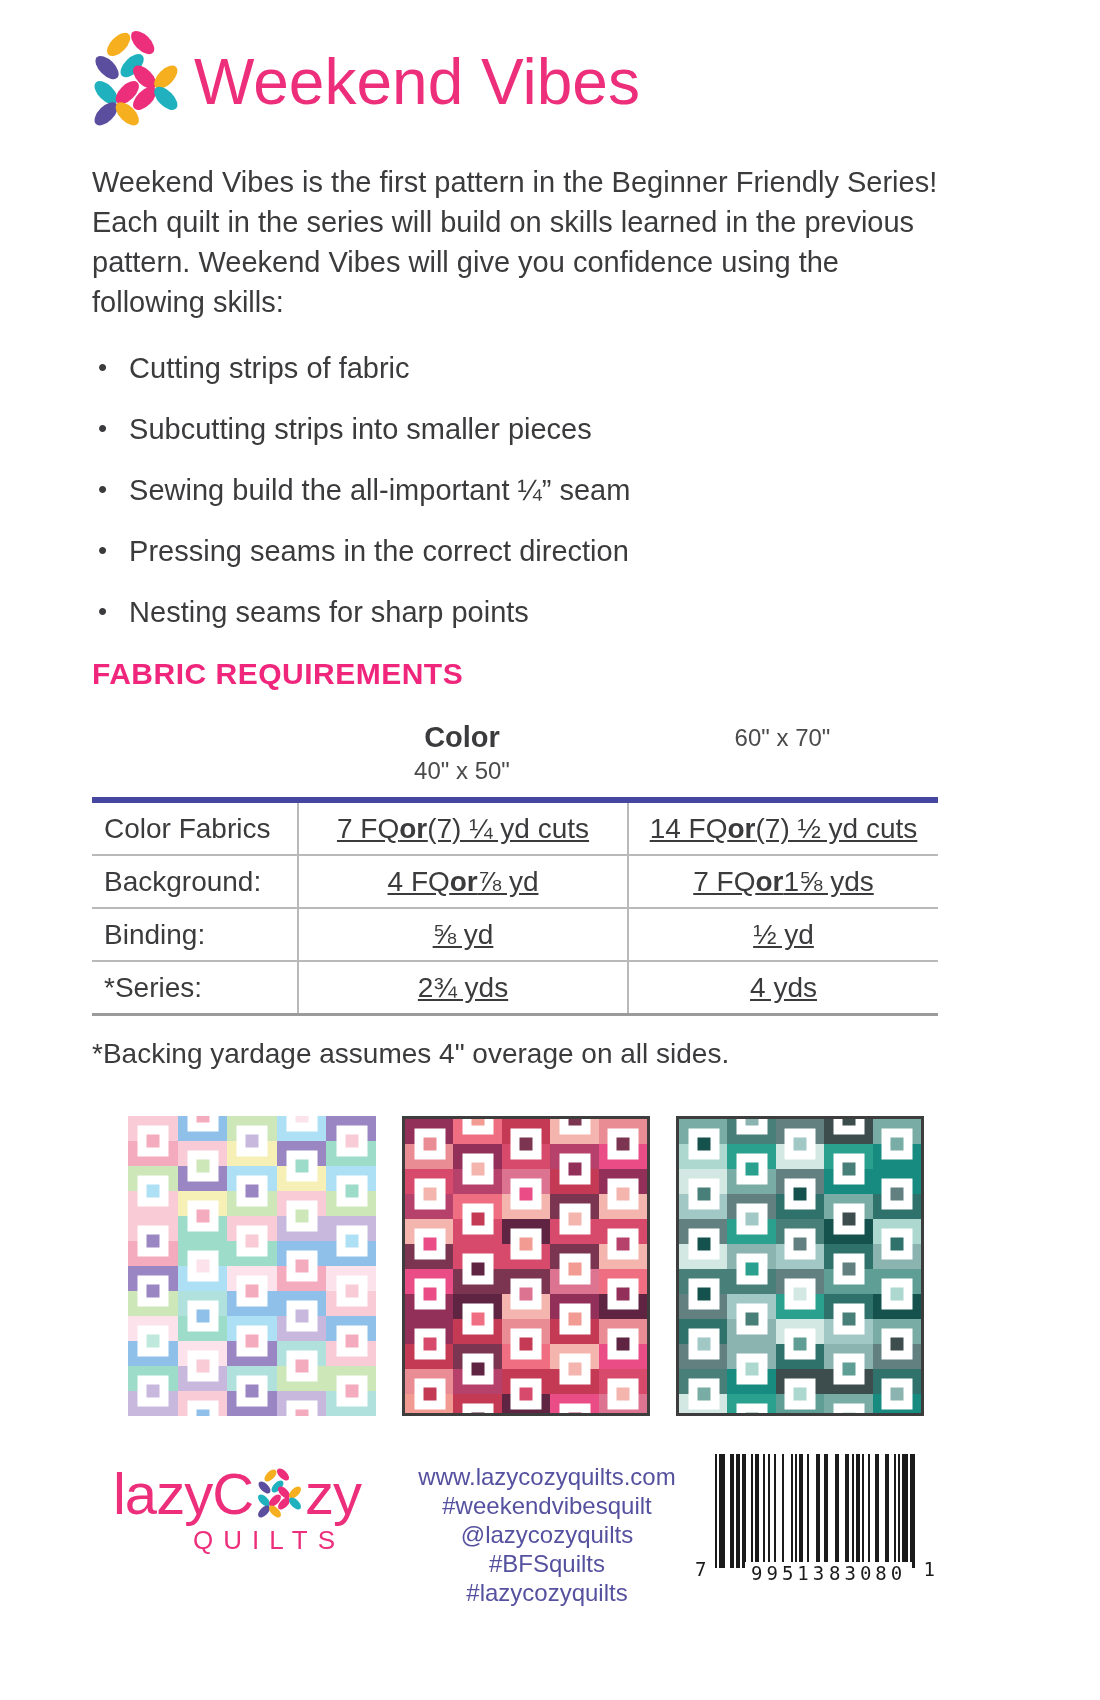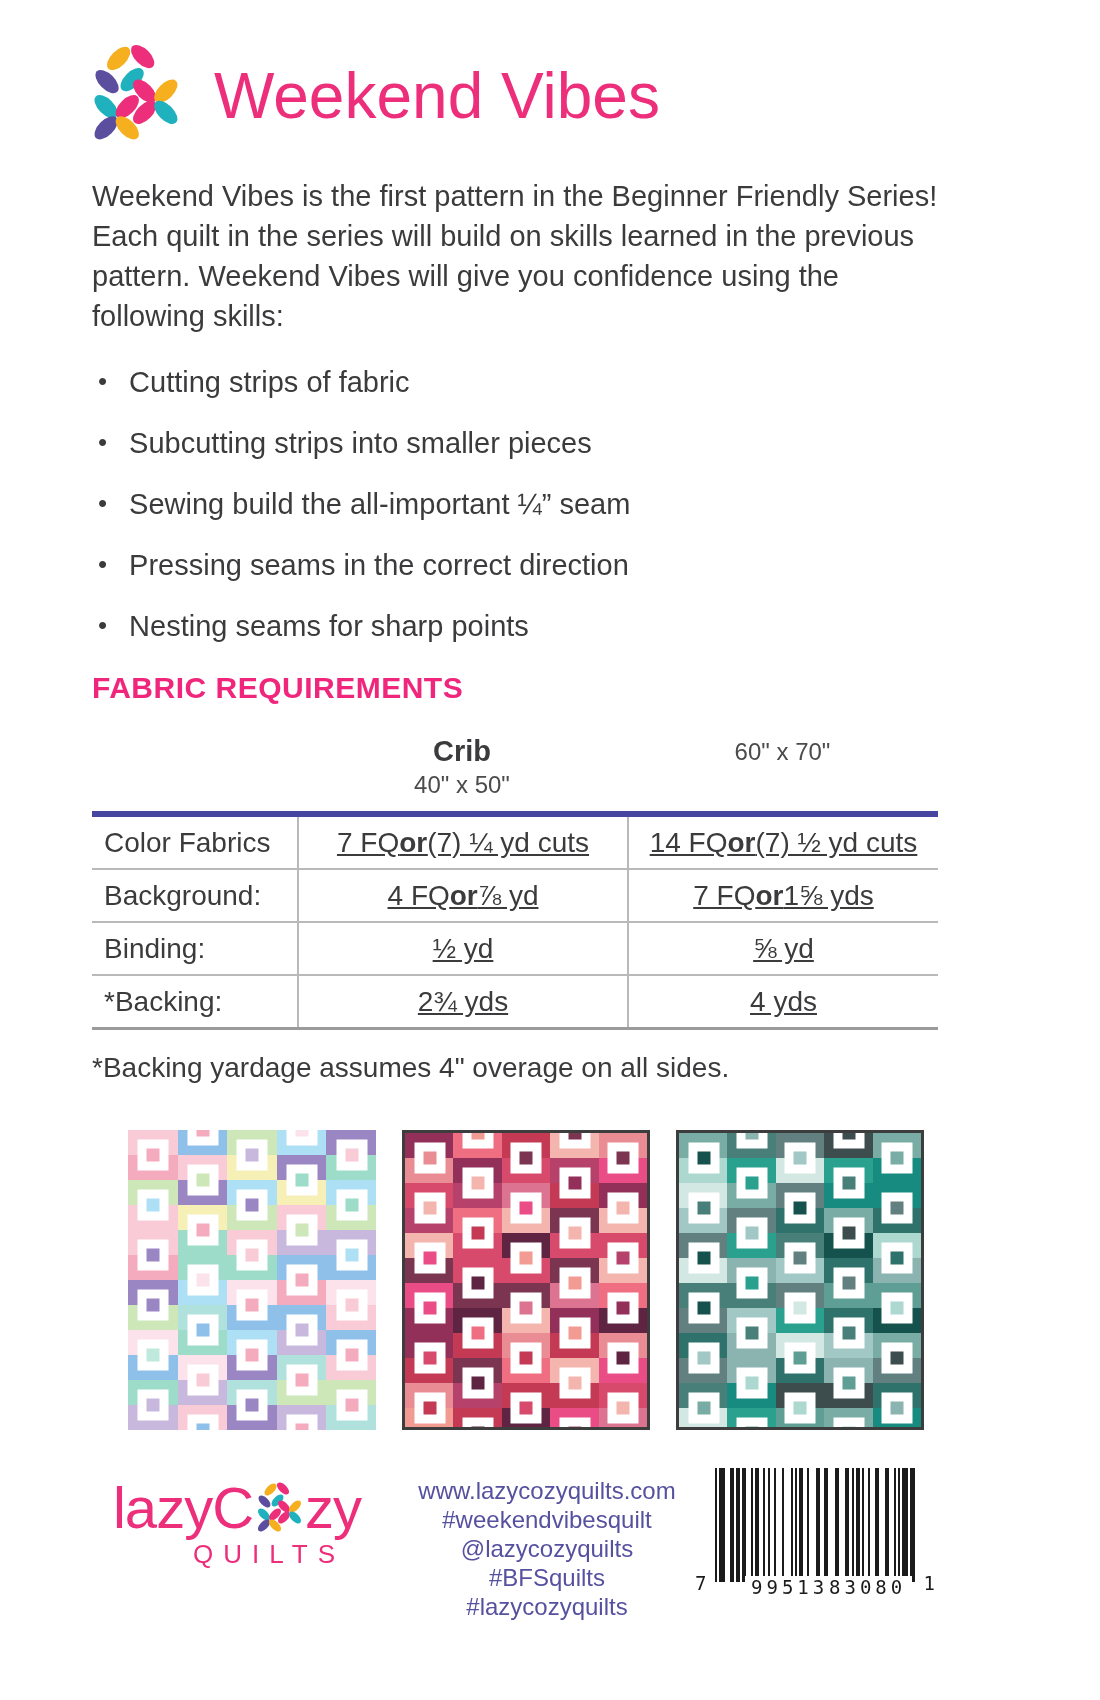--- a/index.html
+++ b/index.html
@@ -1,20 +1,20 @@
 <!DOCTYPE html>
 <html><head>
 <meta charset="utf-8">
 <style>
   html,body{margin:0;padding:0;background:#fff;}
   .page{position:relative;width:1100px;height:1700px;background:#fff;overflow:hidden;
         font-family:"Liberation Sans",sans-serif;color:#3b3b3d;}
 
   
-  .header{display:flex;align-items:center;gap:30px;padding:44px 0 0 86px;}
+  .header{display:flex;align-items:center;gap:10px;padding:30px 0 0 86px;}
   .logo-icon svg{display:block;}
   .title{margin:0;font-size:64px;font-weight:400;color:#ed2e7b;letter-spacing:0;}
 
   
   .intro{margin:28px 0 0 92px;width:848px;font-size:29px;line-height:1.38;font-weight:400;}
 
   
   .skills{margin:30px 0 0 98px;padding:0;list-style:none;}
   .skills li{display:flex;align-items:baseline;gap:22px;font-size:29px;margin-bottom:28px;}
   .skills .dot{font-size:26px;line-height:1;position:relative;top:-2px;}
@@ -111,45 +111,45 @@
         <span>Nesting seams for sharp points</span>
       </li>
     </ul>
 
   <h2 class="fr-heading">FABRIC REQUIREMENTS</h2>
 
   <section class="table">
     <div class="t-head">
       <div></div>
       <div class="t-col-head">
-        <div class="t-col-name">Crib</div>
+        <div class="t-col-name">Color</div>
         <div class="t-col-size">40" x 50"</div>
       </div>
       <div class="t-col-head">
         <div class="t-col-size">60" x 70"</div>
       </div>
     </div>
     <div class="t-body" id="t-body">
         <div class="t-row">
           <div class="t-cell label">Color Fabrics</div>
           <div class="t-cell">7 FQ <b>or</b> (7) ¼ yd cuts</div>
           <div class="t-cell">14 FQ <b>or</b> (7) ½ yd cuts</div>
         </div>
         <div class="t-row">
           <div class="t-cell label">Background:</div>
           <div class="t-cell">4 FQ <b>or</b> ⅞ yd</div>
           <div class="t-cell">7 FQ <b>or</b> 1⅝ yds</div>
         </div>
         <div class="t-row">
           <div class="t-cell label">Binding:</div>
+          <div class="t-cell">⅝ yd</div>
           <div class="t-cell">½ yd</div>
-          <div class="t-cell">⅝ yd</div>
         </div>
         <div class="t-row">
-          <div class="t-cell label">*Backing:</div>
+          <div class="t-cell label">*Series:</div>
           <div class="t-cell">2¾ yds</div>
           <div class="t-cell">4 yds</div>
         </div>
       </div>
   </section>
 
   <p class="footnote">*Backing yardage assumes 4" overage on all sides.</p>
 
   <div class="quilts">
     <div class="quilt" id="q0">

